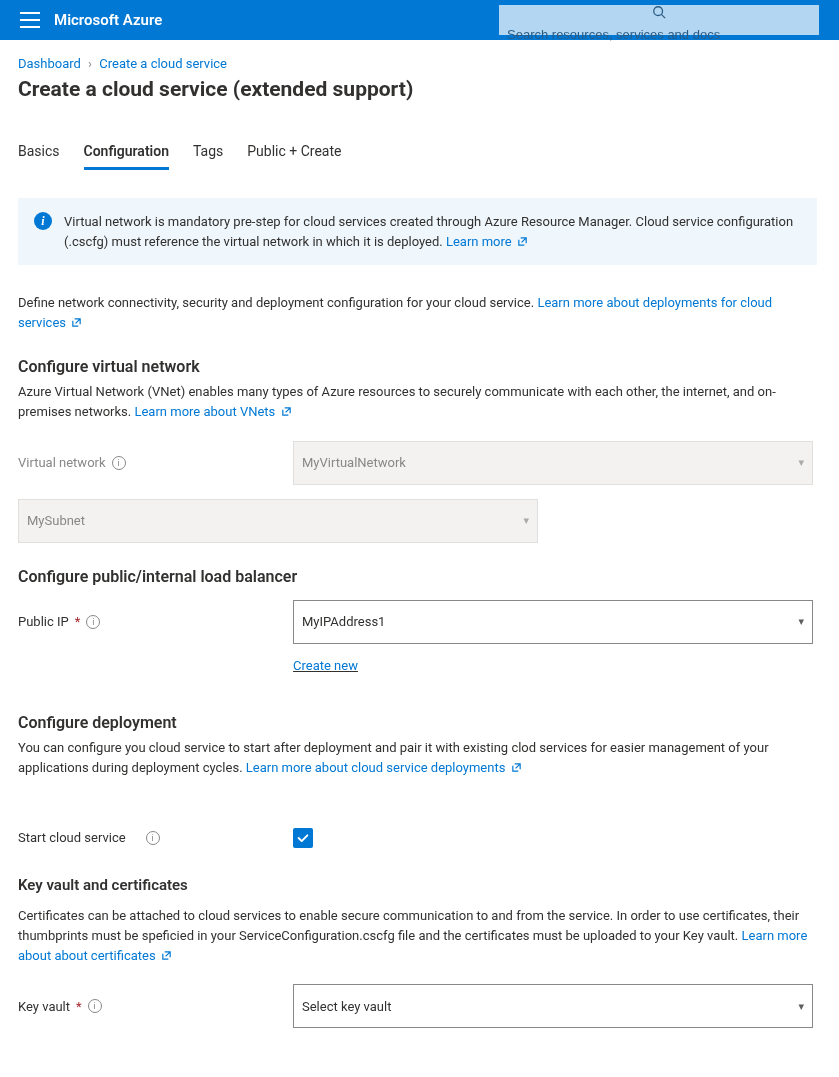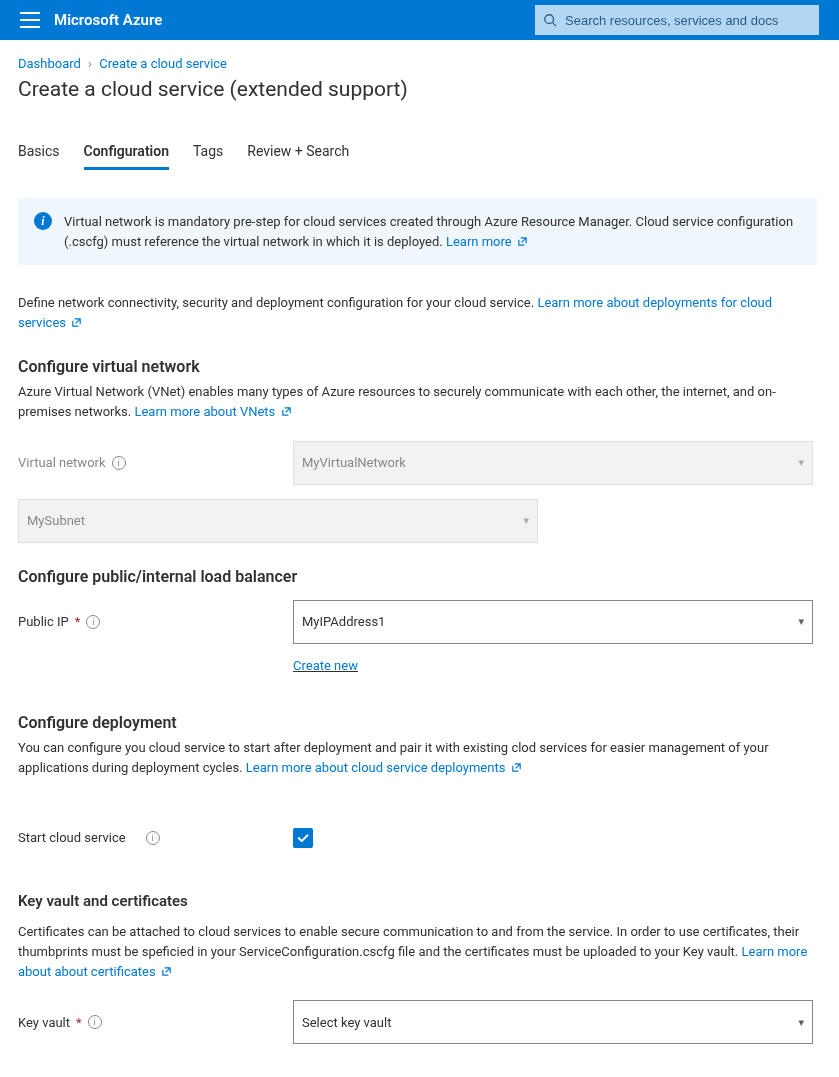--- a/index.html
+++ b/index.html
@@ -22,38 +22,39 @@
     width: 20px; height: 16px;
     display: flex; flex-direction: column; justify-content: space-between;
     cursor: pointer;
   }
   .hamburger-icon div { height: 2px; background: #ffffff; }
   .brand { color: #ffffff; font-size: 15px; font-weight: 600; }
   .search-wrap {
     margin-left: auto;
     background: #b3d7f2;
     height: 30px;
-    width: 284px;
+    width: 320px;
     display: flex;
     align-items: center;
     padding: 0 8px;
     gap: 8px;
     border-radius: 0;
+    flex-direction: column;
   }
   .search-wrap svg { flex: 0 0 auto; }
   .search-input {
     border: none; background: transparent; outline: none;
     font-size: 13px; color: #1b3a57; width: 100%;
   }
   .search-input::placeholder { color: #2a5b84; }
   .content { padding: 16px 22px 40px 18px; }
   .breadcrumb { font-size: 13px; margin-bottom: 6px; }
   .breadcrumb a { color: #0078d4; text-decoration: none; cursor: pointer; }
   .breadcrumb .sep { color: #888; margin: 0 4px; }
-  h1.page-title { font-size: 21px; font-weight: 400; color: #323130; margin-bottom: 38px; }
+  h1.page-title { font-size: 21px; font-weight: 700; color: #323130; margin-bottom: 38px; }
   .tabs { display: flex; gap: 24px; border-bottom: none; margin-bottom: 28px; }
   .tab {
     font-size: 14px; padding: 4px 0 8px 0; cursor: pointer; color: #323130;
     border-bottom: 3px solid transparent;
   }
   .tab.active { font-weight: 600; border-bottom-color: #0078d4; }
   .infobox {
     background: #eff6fc;
     padding: 14px 16px;
     display: flex;
@@ -98,21 +99,21 @@
     background: #f3f2f1; border-color: #e1dfdd; color: #888; cursor: default;
   }
   .chev { color: #605e5c; font-size: 11px; }
   .select.disabled .chev { color: #aaa; }
   .sub-action { margin-left: 275px; margin-top: 4px; text-decoration: underline; }
   .checkbox {
     width: 20px; height: 20px; background: #0078d4; border-radius: 2px;
     display: flex; align-items: center; justify-content: center; cursor: pointer;
   }
   .checkbox svg { stroke: #fff; }
-  h3.subsection-h { font-size: 15px; font-weight: 600; margin: 44px 0 12px 0; }
+  h3.subsection-h { font-size: 15px; font-weight: 600; margin: 28px 0 12px 0; }
 </style>
 </head>
 <body>
 
 <div class="topbar">
   <div class="hamburger-icon">
     <div></div>
       <div></div>
       <div></div>
   </div>
@@ -133,21 +134,21 @@
     <span class="sep">›</span>
     <a>Create a cloud service</a>
   </div>
 
   <h1 class="page-title">Create a cloud service (extended support)</h1>
 
   <div class="tabs">
     <div class="tab">Basics</div>
     <div class="tab active">Configuration</div>
     <div class="tab">Tags</div>
-    <div class="tab">Review + Search</div>
+    <div class="tab">Public + Create</div>
   </div>
 
   <div class="infobox">
     <div class="info-icon">i</div>
     <div>
       <span>Virtual network is mandatory pre-step for cloud services created through Azure Resource Manager. Cloud service configuration (.cscfg) must reference the virtual network in which it is deployed. </span>
       <a class="link">
         <span>Learn more</span>
         <svg class="ext-icon" width="11" height="11" viewBox="0 0 12 12">
             <path d="M4 2h6v6M10 2L5 7M8 10H2V4" fill="none" stroke="#0078d4" stroke-width="1.3"></path>

